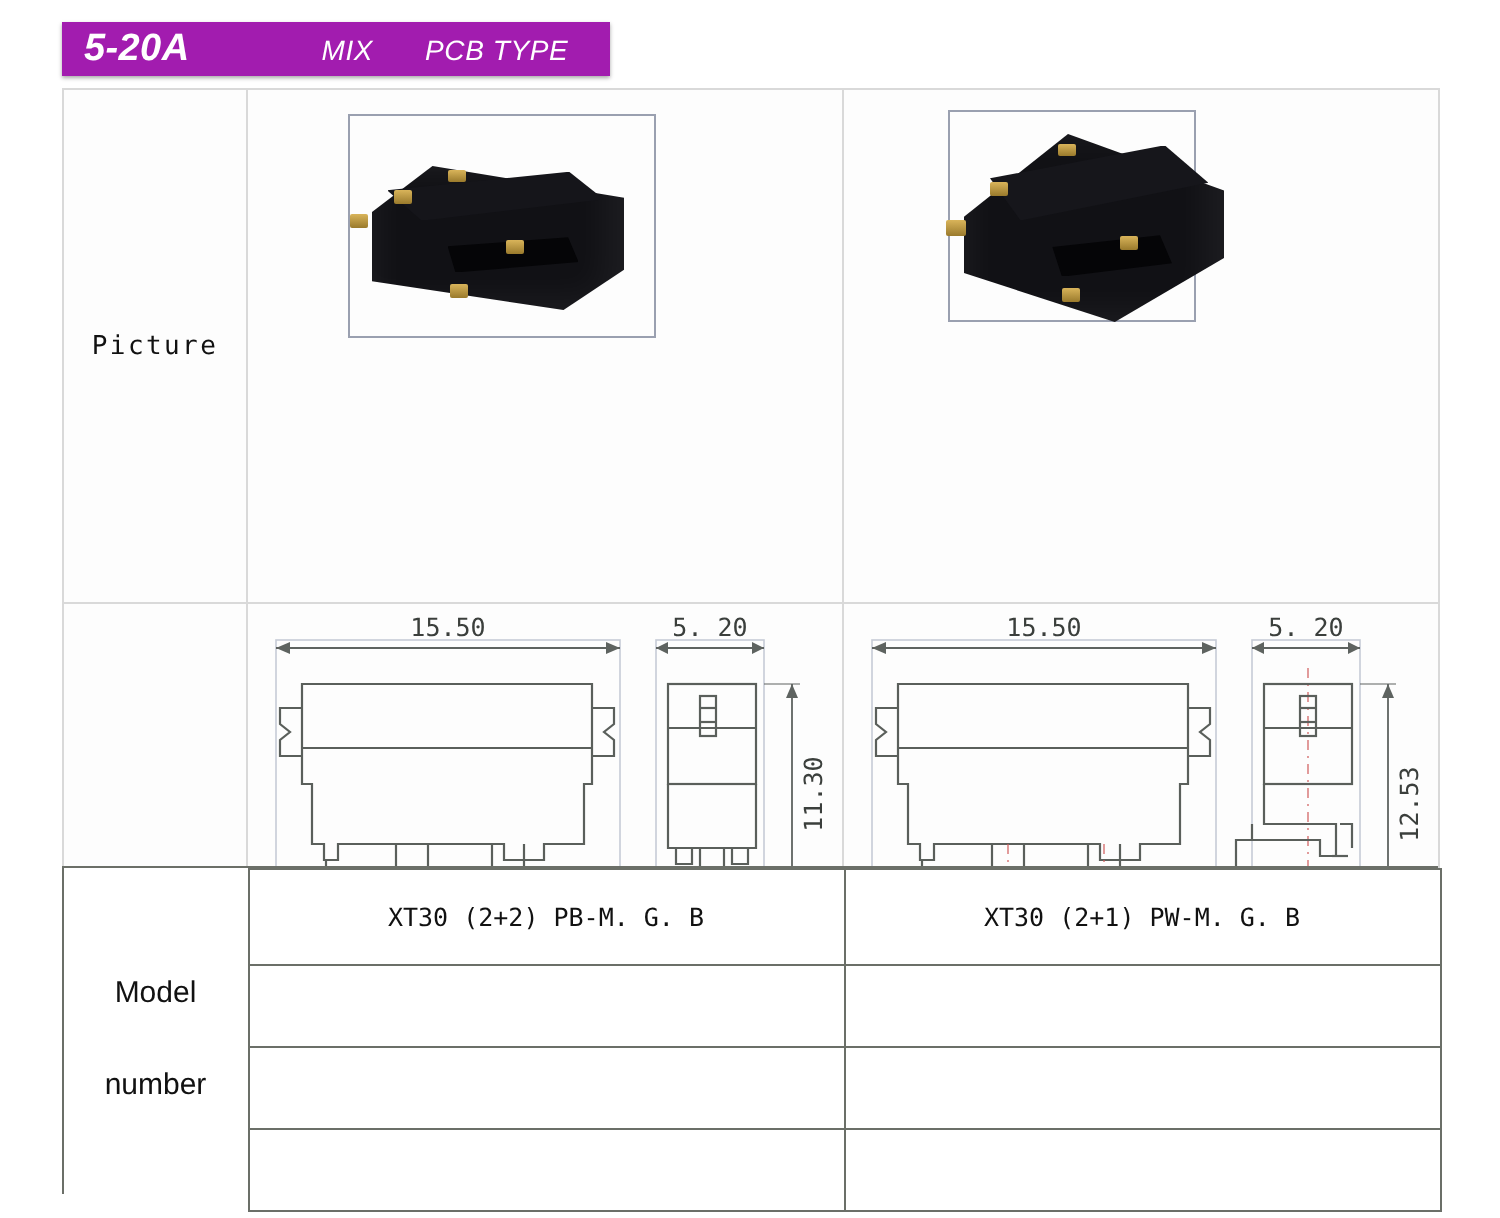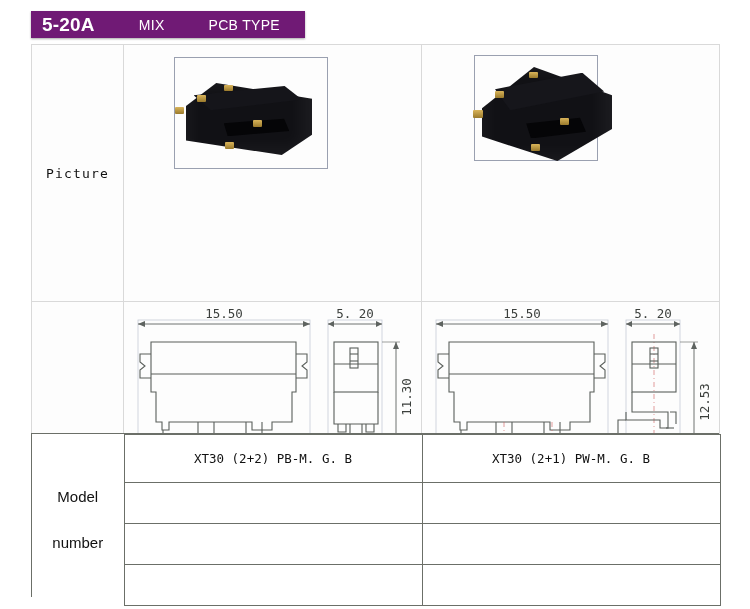--- a/index.html
+++ b/index.html
@@ -7,34 +7,35 @@
     width:750px;height:609px;
     background:#ffffff;
     font-family:"Liberation Sans",sans-serif;
     overflow:hidden;
     position:relative;
   }
 
   
   #title-bar{
     position:absolute;left:31px;top:11px;width:274px;height:27px;
-    background:#701a75;
+    background:#a21caf;
     display:flex;align-items:center;
     box-shadow:0 1px 2px rgba(0,0,0,.35);
+    font-style:italic;
   }
   #title-bar .t-amp{
     color:#ffffff;font-weight:bold;font-size:19px;
     margin-left:11px;letter-spacing:.2px;
     font-family:"Liberation Sans",sans-serif;
   }
   #title-bar .t-mix{
-    color:#ffffff;font-size:14px;letter-spacing:.3px;padding-left:44px;
+    color:#ffffff;font-size:14px;margin-left:22px;letter-spacing:.3px;padding-left:44px;
   }
   #title-bar .t-type{
-    color:#ffffff;font-size:14px;margin-left:44px;letter-spacing:.3px;
+    color:#ffffff;font-size:14px;margin-left:26px;letter-spacing:.3px;
   }
 
   
   #sheet{
     position:absolute;left:31px;top:44px;width:688px;height:553px;
     box-sizing:border-box;
   }
   .tbl{
     width:100%;height:100%;border-collapse:collapse;table-layout:fixed;
   }

